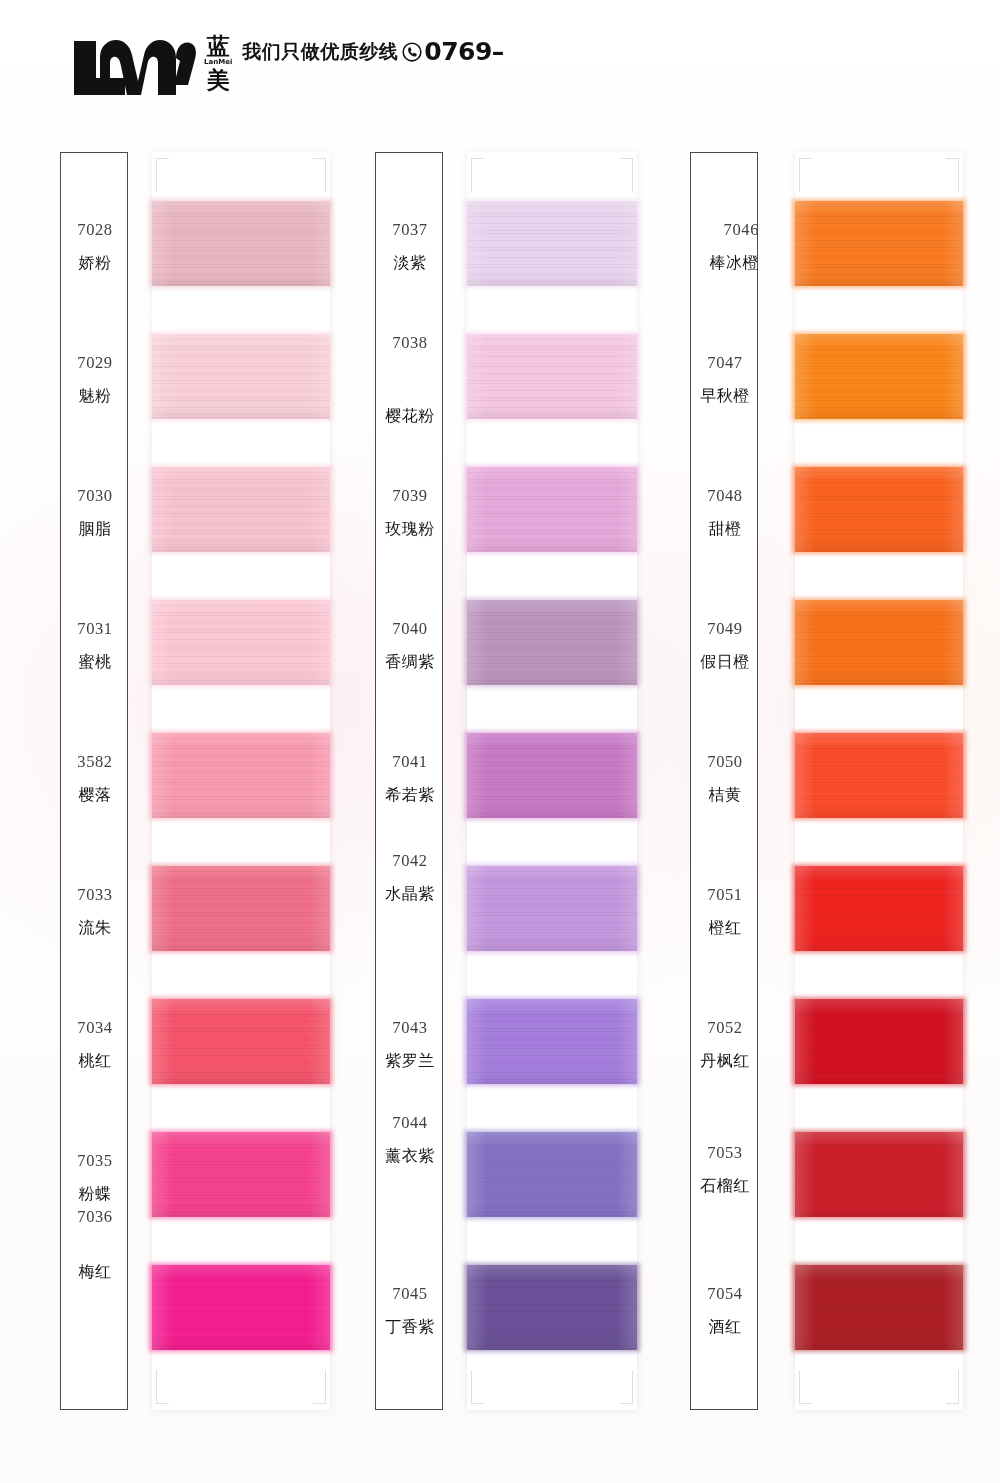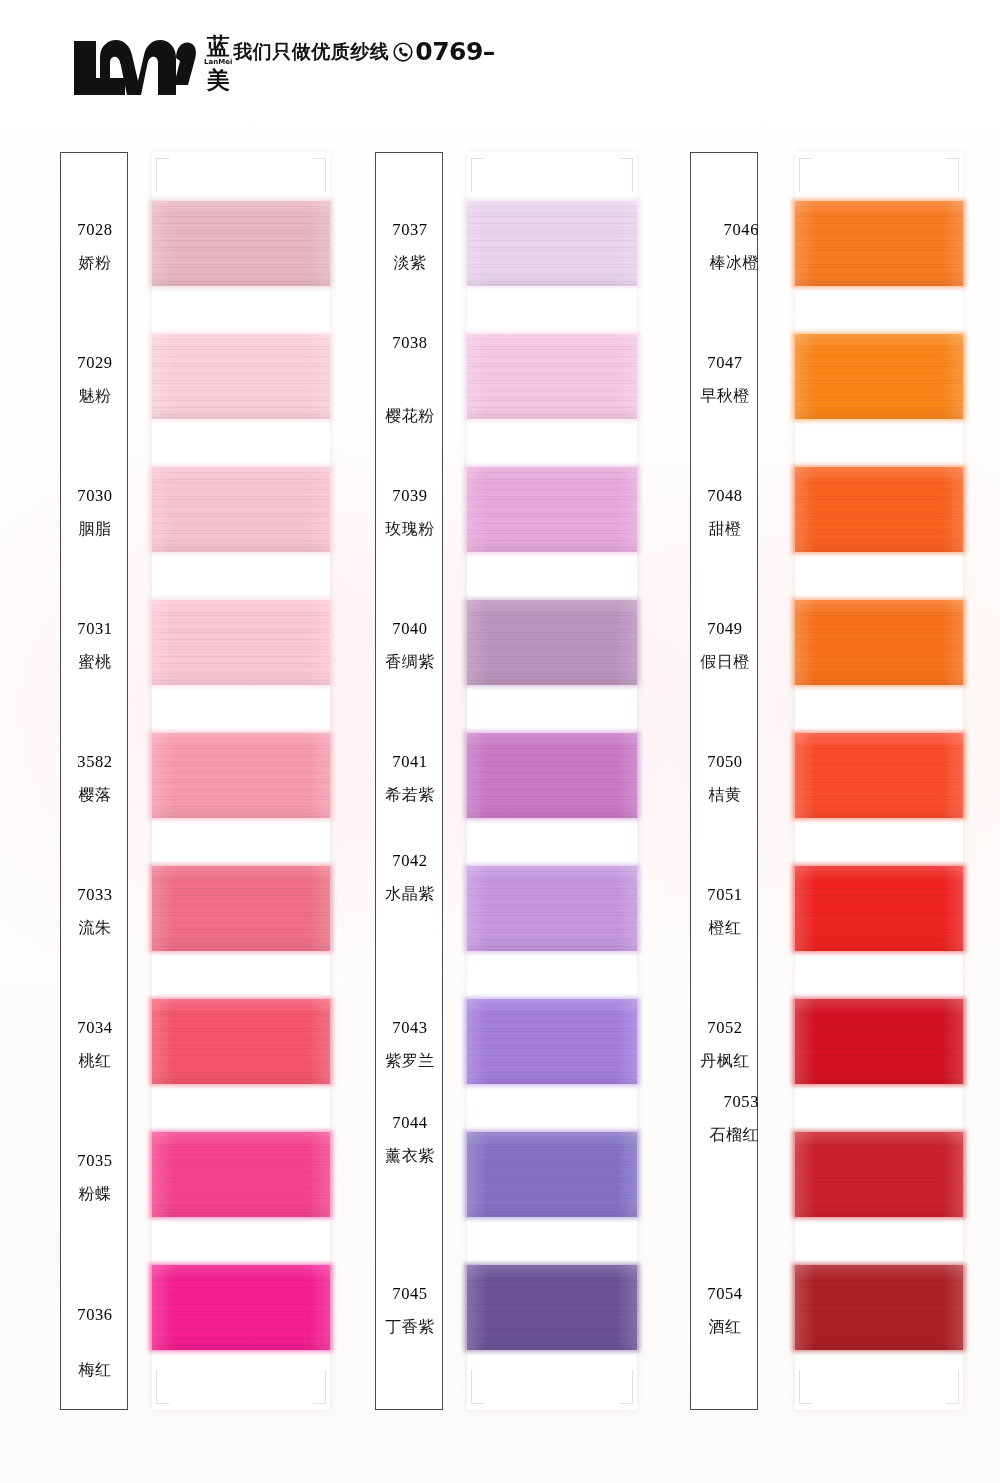--- a/index.html
+++ b/index.html
@@ -68,21 +68,21 @@
     margin-top: 1px;
   }
   .logo-cn .cn-bot {
     font-family: "DejaVu Sans", sans-serif;
     font-weight: 700;
     font-size: 23px;
     color: #111;
     margin-top: 3px;
   }
   .slogan-block {
-    margin-left: 1px;
+    margin-left: 10px;
     margin-top: 5px;
     display: flex;
     flex-direction: column;
     line-height: 1.12;
   }
   .slogan-line1 {
     display: flex;
     align-items: center;
     white-space: nowrap;
   }
@@ -134,21 +134,21 @@
     left: 0;
     width: 68px;
     display: flex;
     flex-direction: column;
     align-items: center;
     justify-content: center;
   }
   .code {
     font-family: "Liberation Serif", "DejaVu Serif", serif;
     font-size: 16.5px;
-    color: #000000;
+    color: #404040;
     letter-spacing: 0.6px;
     line-height: 1;
   }
   .cname {
     font-family: "DejaVu Sans", sans-serif;
     font-size: 16px;
     color: #161616;
     letter-spacing: 0.5px;
     line-height: 1;
     margin-top: 17px;
@@ -282,21 +282,21 @@
           <span class="cname">流朱</span>
         </div>
         <div class="label-cell" style="top: 849px; height: 85px;">
           <span class="code">7034</span>
           <span class="cname">桃红</span>
         </div>
         <div class="label-cell" style="top: 982px; height: 85px;">
           <span class="code">7035</span>
           <span class="cname">粉蝶</span>
         </div>
-        <div class="label-cell" style="top: 1147px; height: 85px; gap: 21px;">
+        <div class="label-cell" style="top: 1049px; height: 85px; gap: 21px;">
           <span class="code">7036</span>
           <span class="cname">梅红</span>
         </div>
       </div>
       <div class="yarn-board" style="left: 92px; width: 178px; height: 1258px;">
         <div class="notch tl"></div>
         <div class="notch tr"></div>
         <div class="notch bl"></div>
         <div class="notch br"></div>
         <div class="swatch" title="7028 娇粉" style="top: 49px; height: 85px; background: rgb(232, 182, 193);">
@@ -460,21 +460,21 @@
           <span class="cname">桔黄</span>
         </div>
         <div class="label-cell" style="top: 716px; height: 85px;">
           <span class="code">7051</span>
           <span class="cname">橙红</span>
         </div>
         <div class="label-cell" style="top: 849px; height: 85px;">
           <span class="code">7052</span>
           <span class="cname">丹枫红</span>
         </div>
-        <div class="label-cell" style="top: 923px; height: 85px; align-items: flex-end;">
+        <div class="label-cell" style="top: 974px; height: 85px;">
           <span class="code">7053</span>
           <span class="cname">石榴红</span>
         </div>
         <div class="label-cell" style="top: 1115px; height: 85px;">
           <span class="code">7054</span>
           <span class="cname">酒红</span>
         </div>
       </div>
       <div class="yarn-board" style="left: 105px; width: 168px; height: 1258px;">
         <div class="notch tl"></div>

